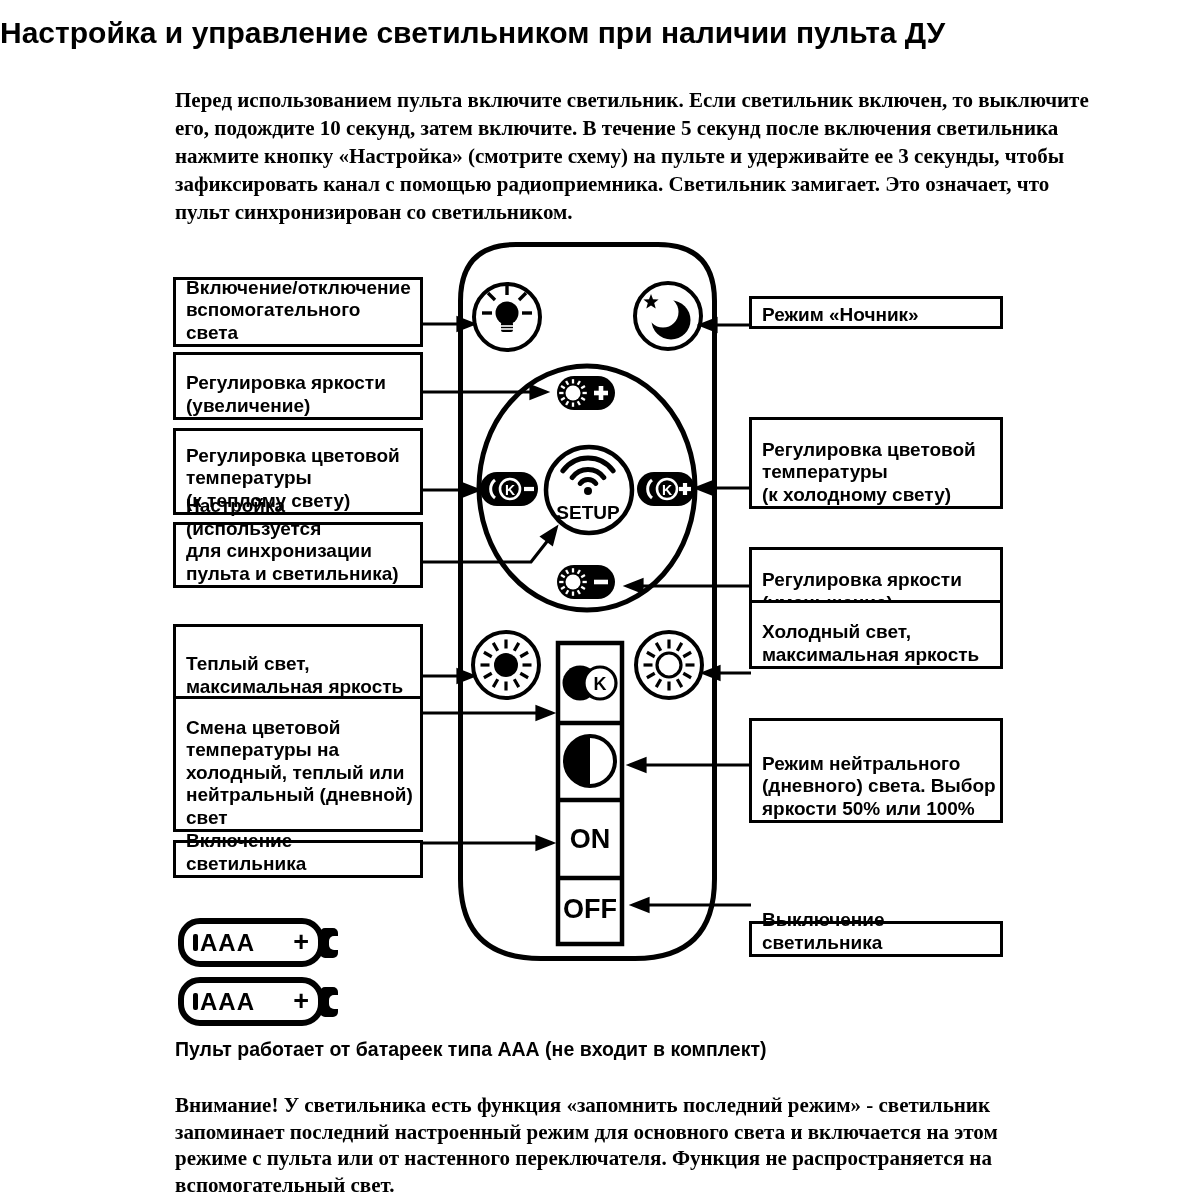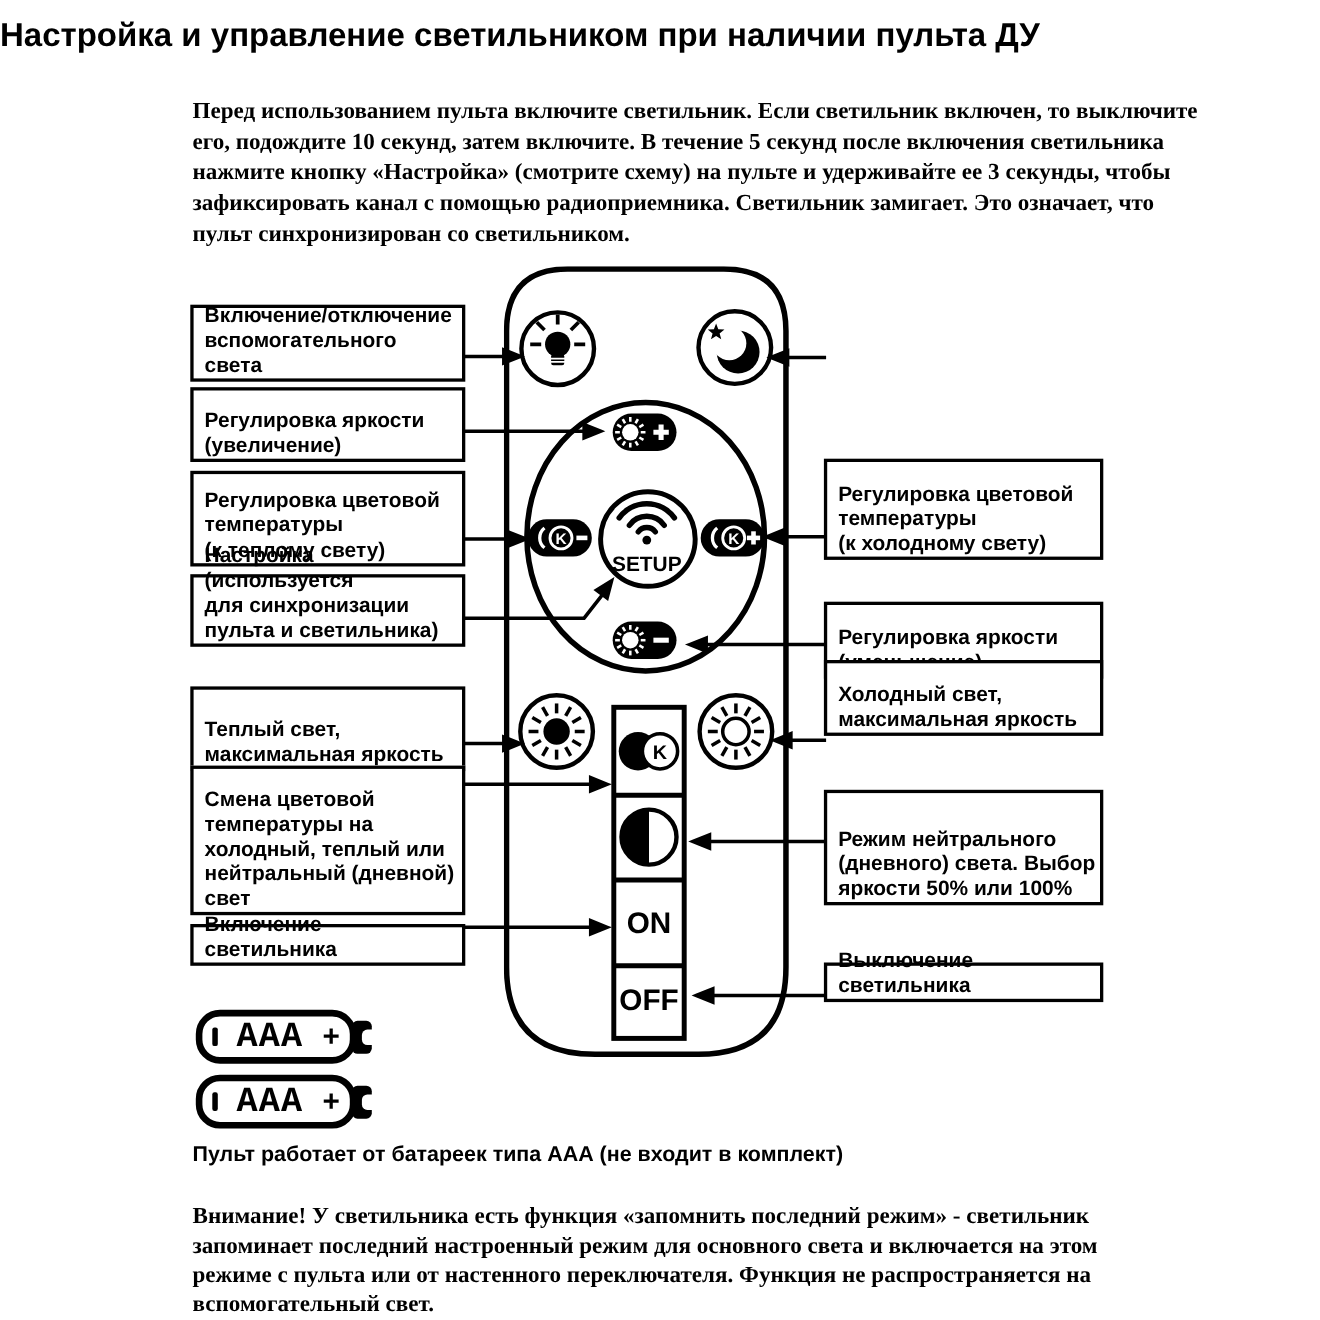--- a/index.html
+++ b/index.html
@@ -20,21 +20,21 @@
   }
   .callout.left  { left:173px; width:250px; }
   .callout.right { left:749px; width:254px; }
   .remote-svg { left:458px; top:242px; z-index:1; }
   .arrows { left:0; top:0; z-index:3; pointer-events:none; }
   .battery {
     left:178px; width:146px; height:49px; border:6px solid #000; border-radius:22px;
     box-sizing:border-box; display:flex; align-items:center; background:#fff;
   }
   .bterm { width:5px; height:17px; background:#000; border-radius:2px; margin-left:9px; }
-  .blabel { font-size:32px; margin-left:17px; letter-spacing:1px;font-family:Liberation Mono, monospace; }
+  .blabel { font-size:24px; margin-left:2px; letter-spacing:1px; }
   .bplus { font-size:27px; margin-left:auto; margin-right:9px; }
   .bnub {
     position:absolute; right:-20px; top:50%; transform:translateY(-50%);
     width:18px; height:30px; background:#000; border-radius:5px;
   }
   .bnub::after {
     content:""; position:absolute; top:8px; right:-1px; width:10px; height:14px;
     background:#fff; border-top-left-radius:5px; border-bottom-left-radius:5px;
   }
   svg text { font-family:"Liberation Sans", sans-serif; font-weight:700; }
@@ -235,31 +235,32 @@
 пульта и светильника)</span></div>
   <div class="abs callout left" style="top:624px;height:77px"><span>Теплый свет,
 максимальная яркость</span></div>
   <div class="abs callout left" style="top:840px;height:38px"><span>Включение светильника</span></div>
   <div class="abs callout left" style="top:696px;height:136px"><span>Смена цветовой
 температуры на
 холодный, теплый или
 нейтральный (дневной)
 свет</span></div>
 
+  <div class="abs callout right" style="top:296px;height:33px"><span>Режим «Ночник»</span></div>
   <div class="abs callout right" style="top:417px;height:92px"><span>Регулировка цветовой
 температуры
 (к холодному свету)</span></div>
   <div class="abs callout right" style="top:547px;height:70px"><span>Регулировка яркости
 (уменьшение)</span></div>
   <div class="abs callout right" style="top:600px;height:69px"><span>Холодный свет,
 максимальная яркость</span></div>
   <div class="abs callout right" style="top:718px;height:105px"><span>Режим нейтрального
 (дневного) света. Выбор
 яркости 50% или 100%</span></div>
-  <div class="abs callout right" style="top:875px;height:36px"><span>Выключение светильника</span></div>
+  <div class="abs callout right" style="top:921px;height:36px"><span>Выключение светильника</span></div>
 
   <svg class="abs arrows" width="1200" height="1200" viewBox="0 0 1200 1200" xmlns="http://www.w3.org/2000/svg">
     <g stroke="#000" stroke-width="3.2" fill="#000">
       <g>
           <line x1="421" y1="324" x2="461" y2="324"></line>
           <path d="M473 324 L458 318 L458 330 Z"></path>
         </g>
       <g>
           <line x1="421" y1="392" x2="534" y2="392"></line>
           <path d="M546 392 L531 386 L531 398 Z"></path>

